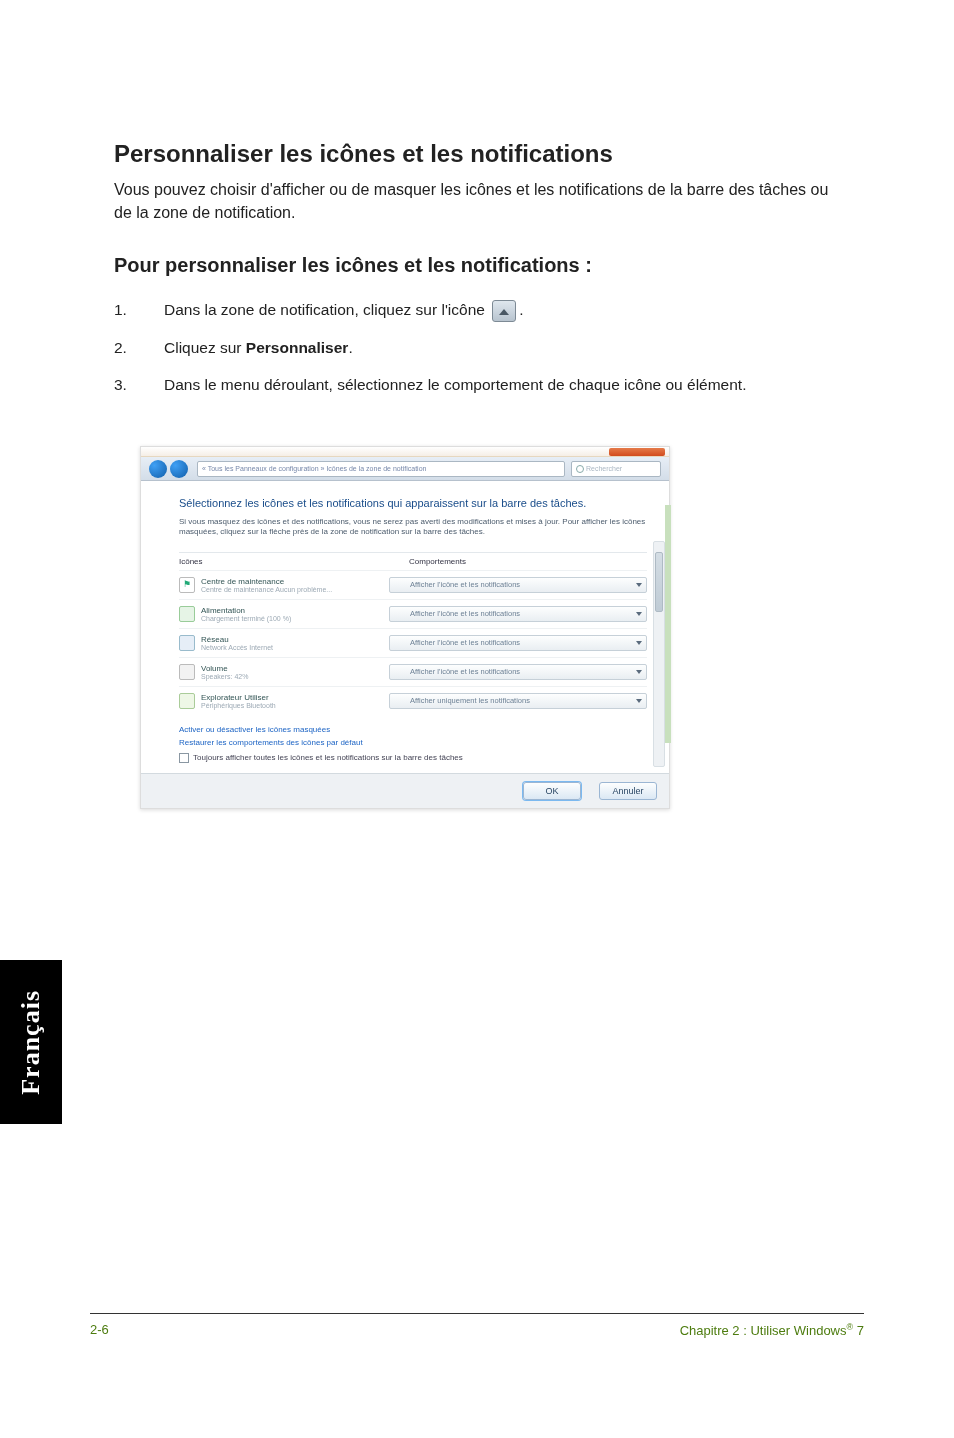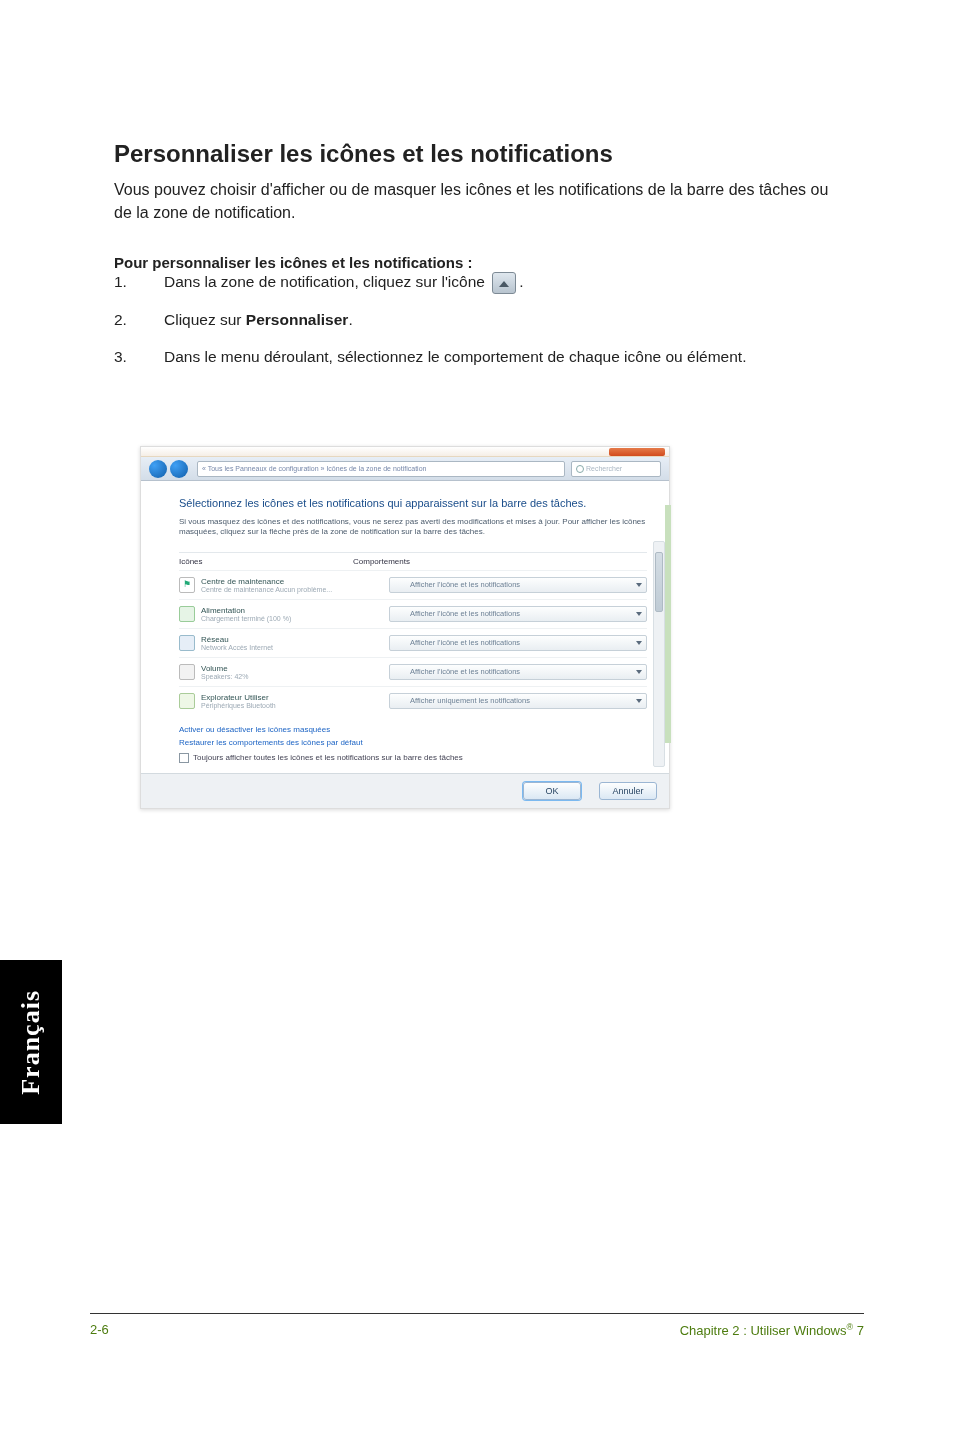--- a/index.html
+++ b/index.html
@@ -1,21 +1,21 @@
 <!DOCTYPE html>
 <html><head>
 <meta charset="utf-8">
 <style>
   * { box-sizing: border-box; margin: 0; padding: 0; }
   html, body { width: 954px; height: 1438px; background: #fff; font-family: Arial, Helvetica, sans-serif; color: #222; }
   .page { position: relative; width: 954px; height: 1438px; }
   .content { position: absolute; left: 114px; top: 140px; width: 730px; }
   h2.title { font-size: 24px; font-weight: bold; margin-bottom: 10px; }
   p.intro { font-size: 16px; line-height: 1.45; margin-bottom: 30px; }
-  p.sub { font-size: 15px; font-weight: bold; }
+  p.sub { font-size: 20px; font-weight: bold; margin-bottom: 22px; }
   ol.steps { list-style: none; counter-reset: step; }
   ol.steps > li { display: flex; align-items: flex-start; margin-bottom: 15px; font-size: 15.5px; line-height: 1.4; }
   ol.steps > li .num { width: 50px; flex: 0 0 50px; }
   ol.steps > li .text { flex: 1; }
   .inline-icon { display: inline-block; vertical-align: middle; width: 24px; height: 22px; background: linear-gradient(#dfe7ee,#b8c4cf); border: 1px solid #7d8a95; border-radius: 3px; position: relative; margin: 0 3px; }
   .inline-icon::after { content: ""; position: absolute; left: 6px; top: 8px; width: 0; height: 0; border-left: 5px solid transparent; border-right: 5px solid transparent; border-bottom: 6px solid #4a5864; }
 
   
   .shot { position: absolute; left: 140px; top: 446px; width: 530px; background: #fff; border: 1px solid #ddd; box-shadow: 0 1px 4px rgba(0,0,0,0.15); }
   .shot-top { height: 10px; background: linear-gradient(#fff,#f5eee6); border-bottom: 1px solid #e6d7bf; position: relative; }
@@ -24,21 +24,21 @@
   .nav-btn { width: 18px; height: 18px; border-radius: 50%; background: radial-gradient(circle at 30% 30%, #3fa0f5, #115ea9); margin-right: 3px; }
   .addr-field { flex: 1; height: 16px; background: #fff; border: 1px solid #aab7c3; border-radius: 2px; margin: 0 6px; padding: 0 4px; display: flex; align-items: center; color: #7788aa; font-size: 7px; overflow: hidden; white-space: nowrap; }
   .search-field { width: 90px; height: 16px; background: #fff; border: 1px solid #aab7c3; border-radius: 2px; display: flex; align-items: center; padding: 0 4px; font-size: 7px; color: #aab7c3; }
   .search-field::before { content: ""; width: 6px; height: 6px; border: 1px solid #8aa; border-radius: 50%; margin-right: 2px; }
 
   .shot-body { padding: 16px 22px 10px 38px; font-size: 9px; color: #3b546e; position: relative; }
   .shot-body h3 { font-size: 11px; color: #1a4d8a; font-weight: normal; margin-bottom: 8px; }
   .shot-body p.desc { font-size: 8px; color: #4c5c6d; line-height: 1.3; margin-bottom: 14px; }
   .tbl { border-top: 1px solid #e3e8ec; }
   .tbl-head { display: flex; padding: 4px 0; font-size: 8px; color: #334; }
-  .tbl-head .c1 { width: 174px; }
+  .tbl-head .c1 { width: 230px; }
   .tbl-head .c2 { flex: 1; }
   .row { display: flex; align-items: center; padding: 6px 0; border-top: 1px solid #eef1f3; }
   .row .icon { width: 16px; height: 16px; margin-right: 6px; border-radius: 2px; flex: 0 0 16px; }
   .row .lbls { width: 188px; font-size: 8px; }
   .row .lbls .l1 { color: #355; }
   .row .lbls .l2 { color: #9daab5; font-size: 7px; }
   .row .dd { flex: 1; height: 16px; border: 1px solid #c6d0d8; background: linear-gradient(#fdfefe,#e9eef2); border-radius: 2px; font-size: 7.5px; color: #6e8296; display: flex; align-items: center; padding: 0 20px; position: relative; }
   .row .dd::after { content: ""; position: absolute; right: 4px; top: 5px; width: 0; height: 0; border-left: 3px solid transparent; border-right: 3px solid transparent; border-top: 4px solid #5a6b7d; }
   .links { margin-top: 10px; font-size: 8px; }
   .links a { color: #1d64c4; text-decoration: none; display: block; margin-bottom: 4px; }

